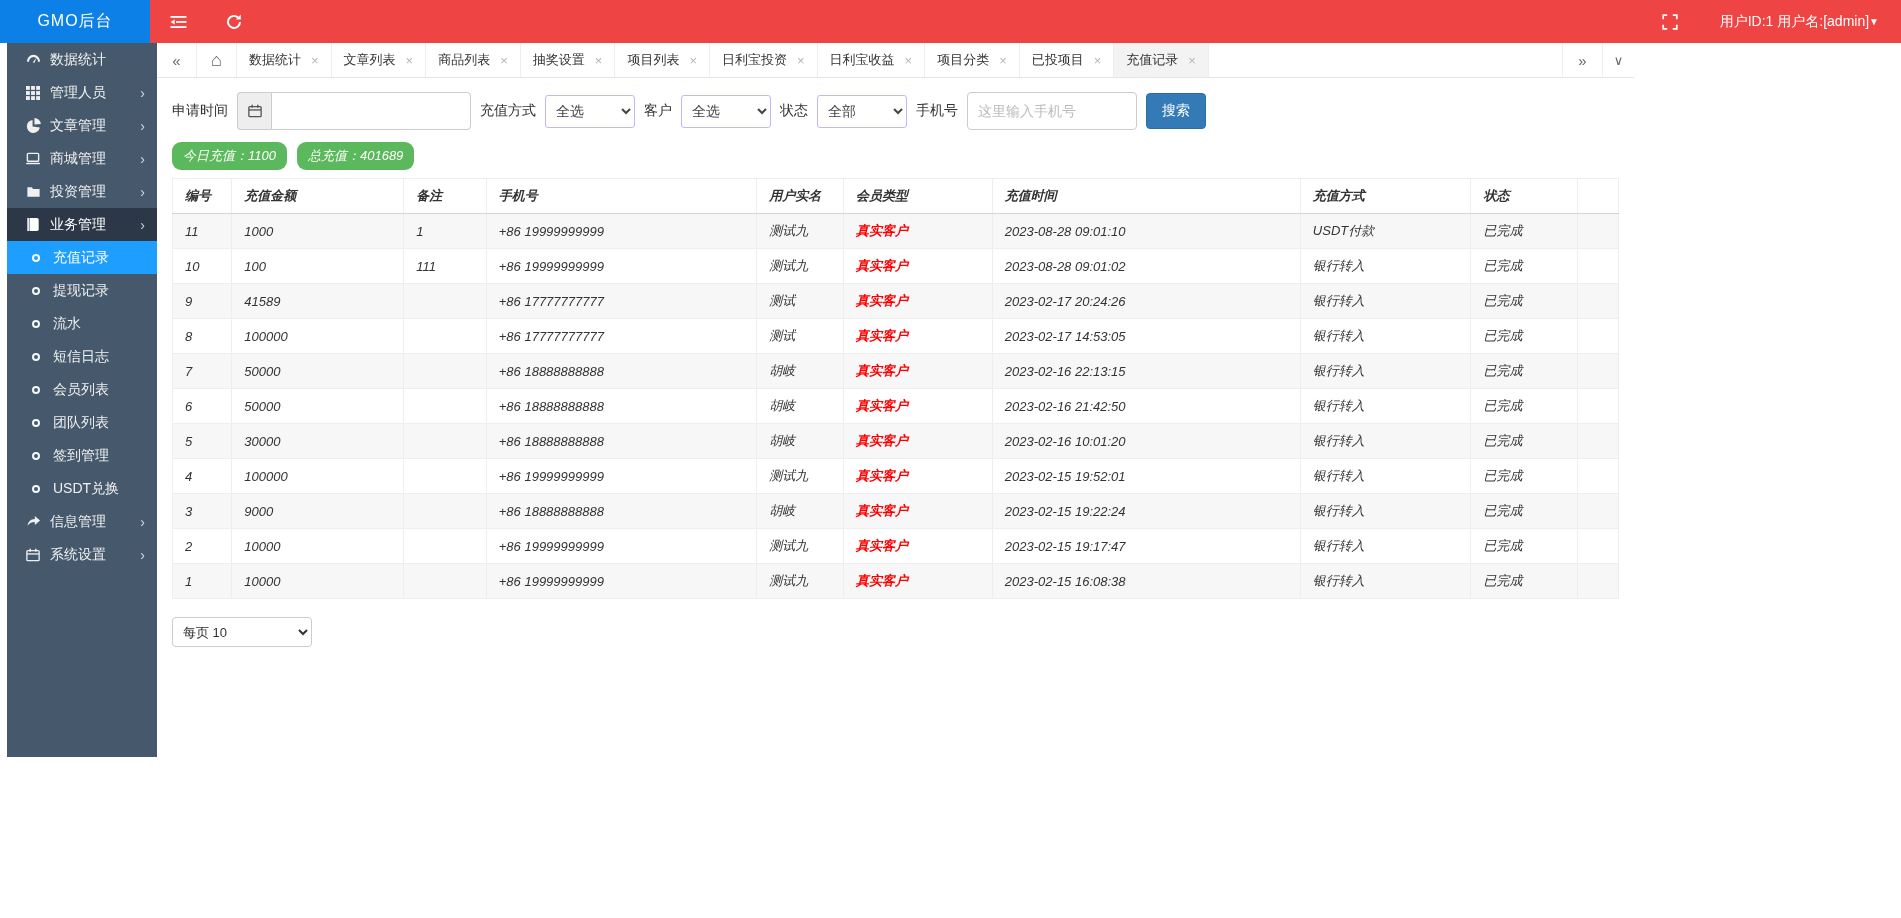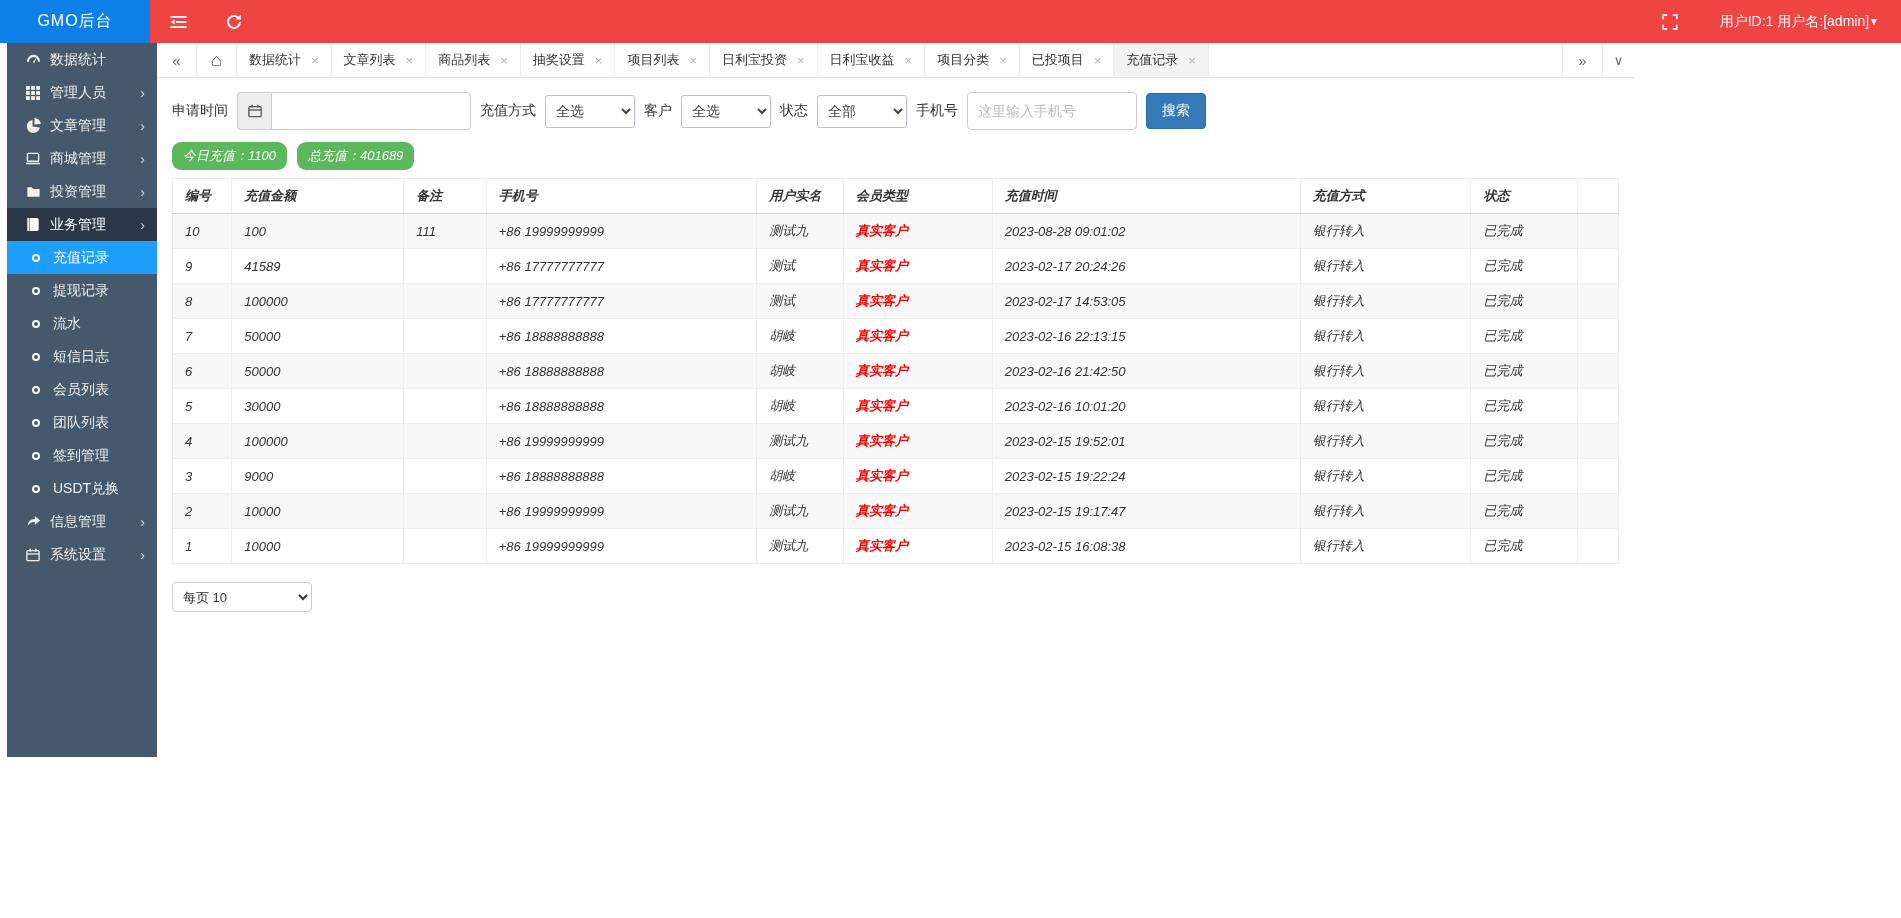--- a/index.html
+++ b/index.html
@@ -368,20 +368,32 @@
               <th>用户实名</th>
               <th>会员类型</th>
               <th>充值时间</th>
               <th>充值方式</th>
               <th>状态</th>
               <th></th>
             </tr>
         </thead>
         <tbody>
             <tr>
+              <td>11</td>
+              <td>1000</td>
+              <td>1</td>
+              <td>+86 19999999999</td>
+              <td>测试九</td>
+              <td class="member-type">真实客户</td>
+              <td>2023-08-28 09:01:10</td>
+              <td>USDT付款</td>
+              <td>已完成</td>
+              <td></td>
+            </tr>
+            <tr>
               <td>10</td>
               <td>100</td>
               <td>111</td>
               <td>+86 19999999999</td>
               <td>测试九</td>
               <td class="member-type">真实客户</td>
               <td>2023-08-28 09:01:02</td>
               <td>银行转入</td>
               <td>已完成</td>
               <td></td>

